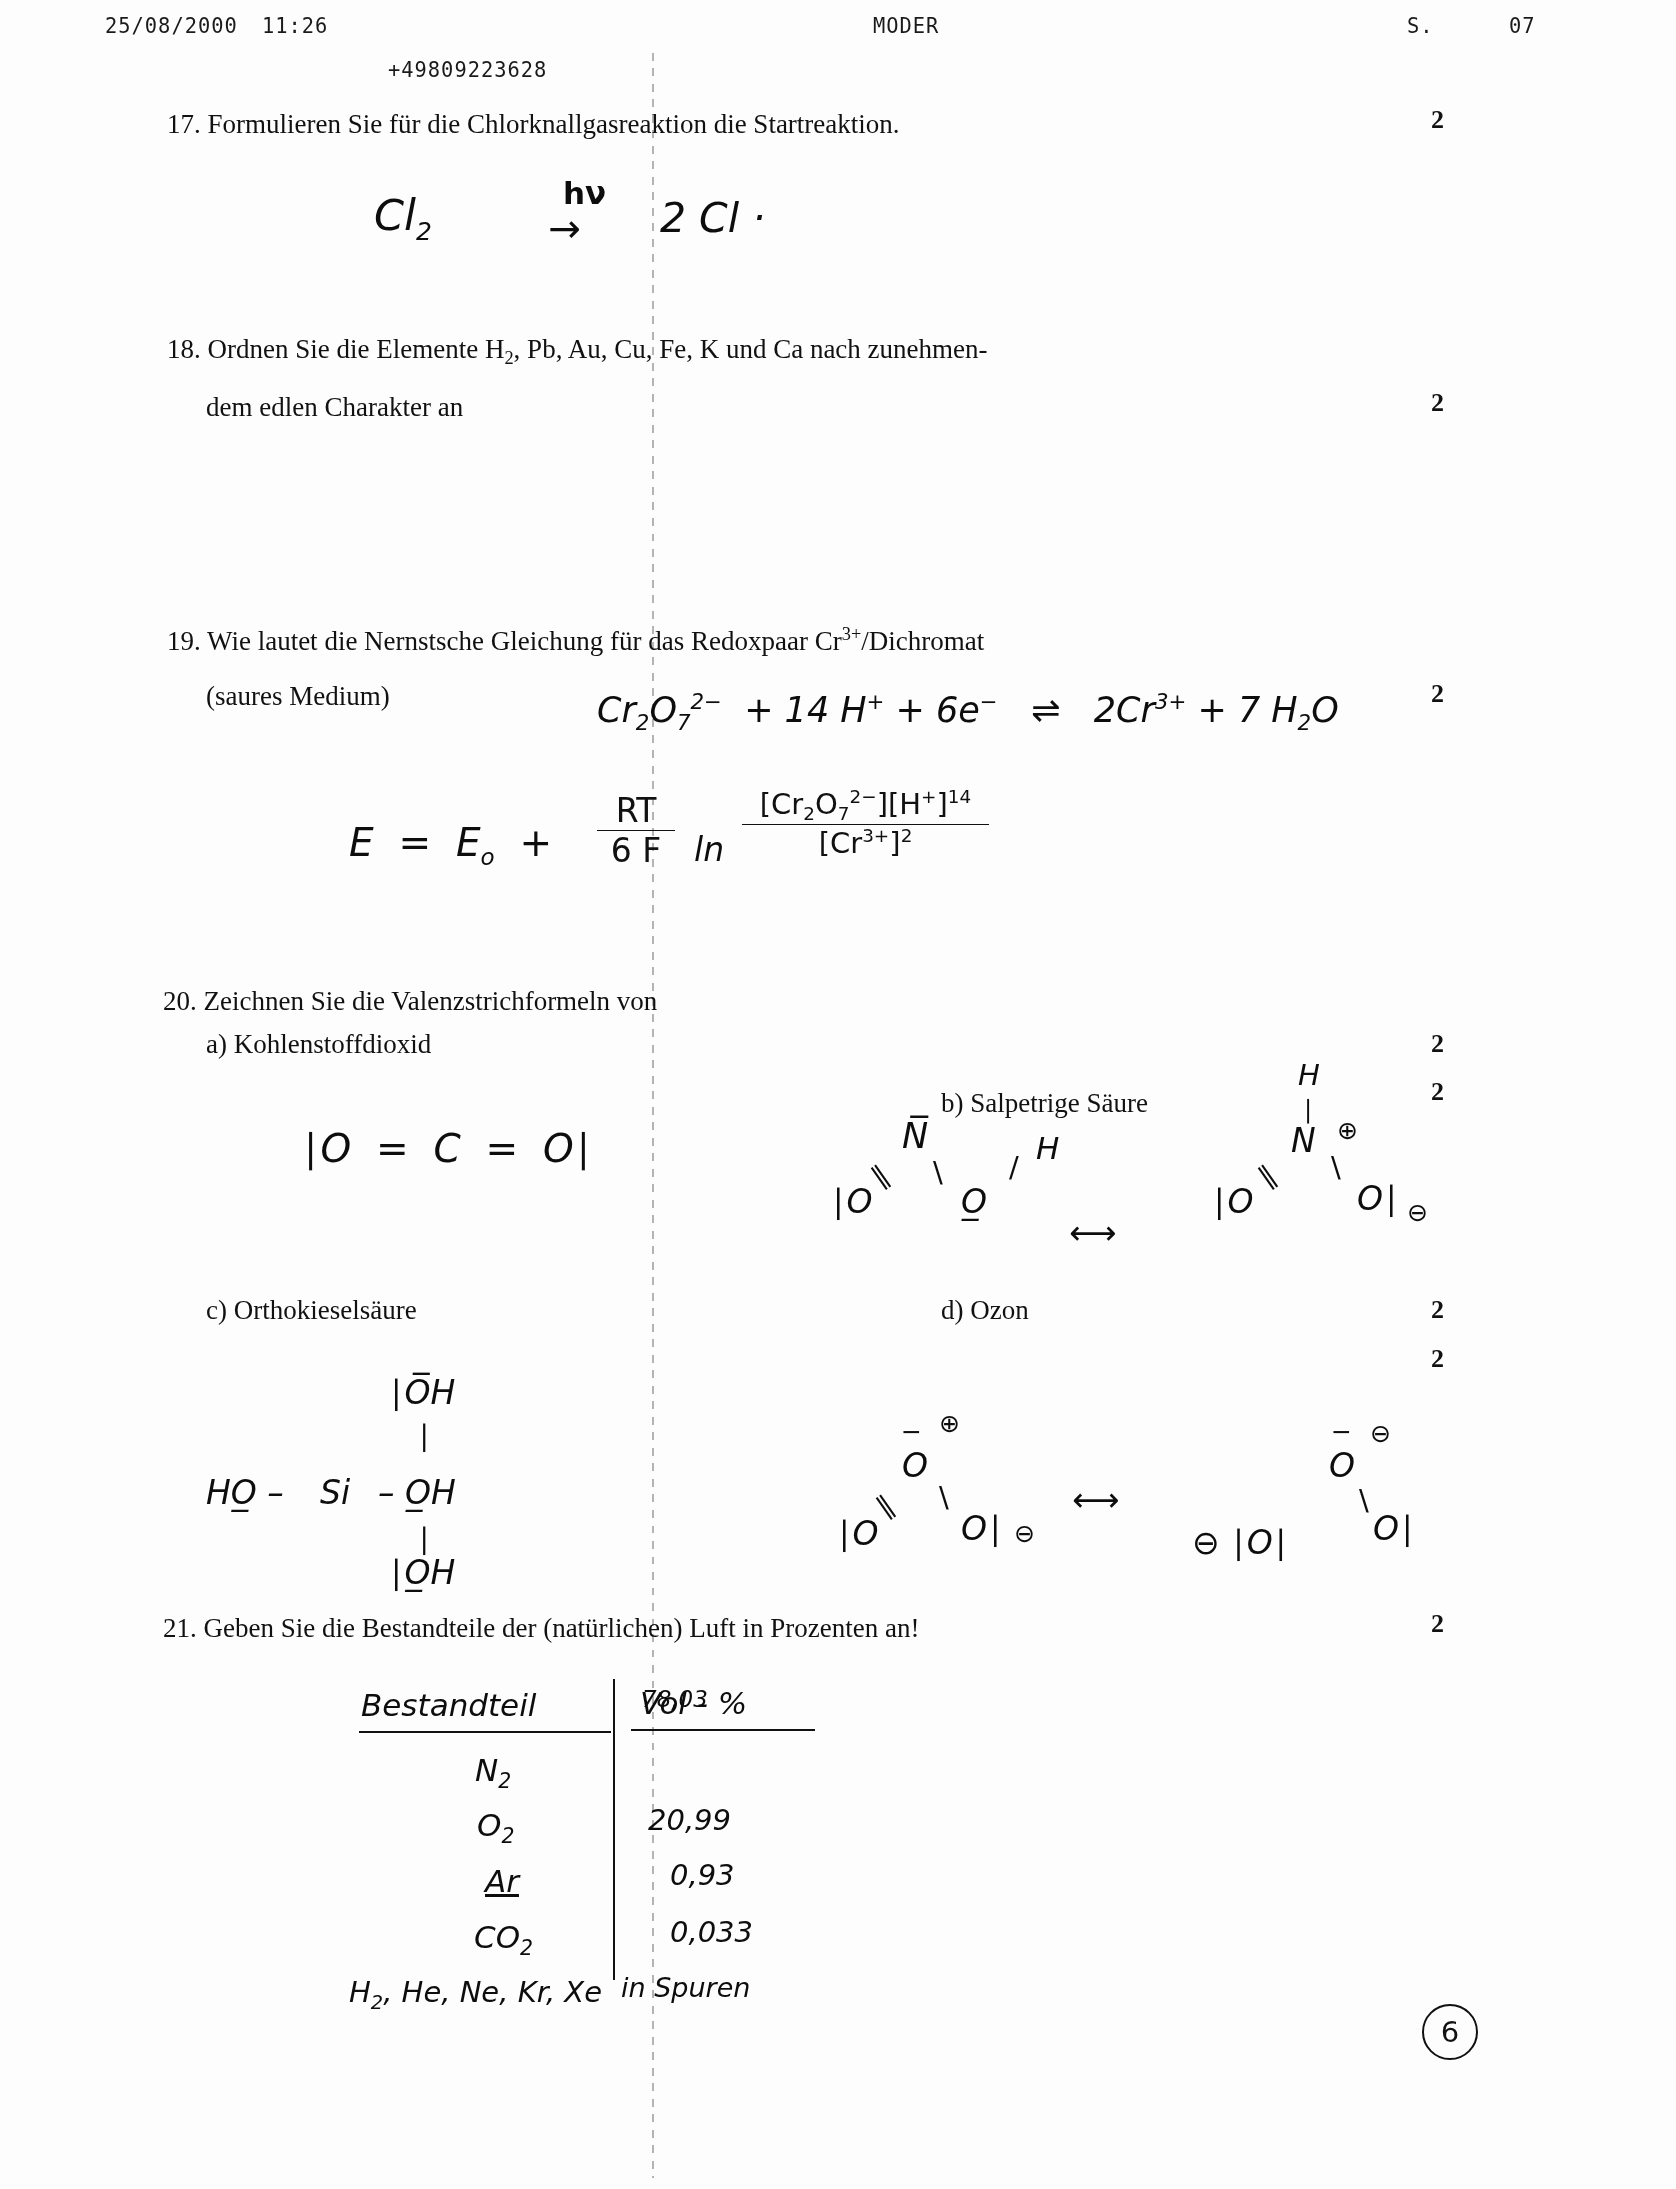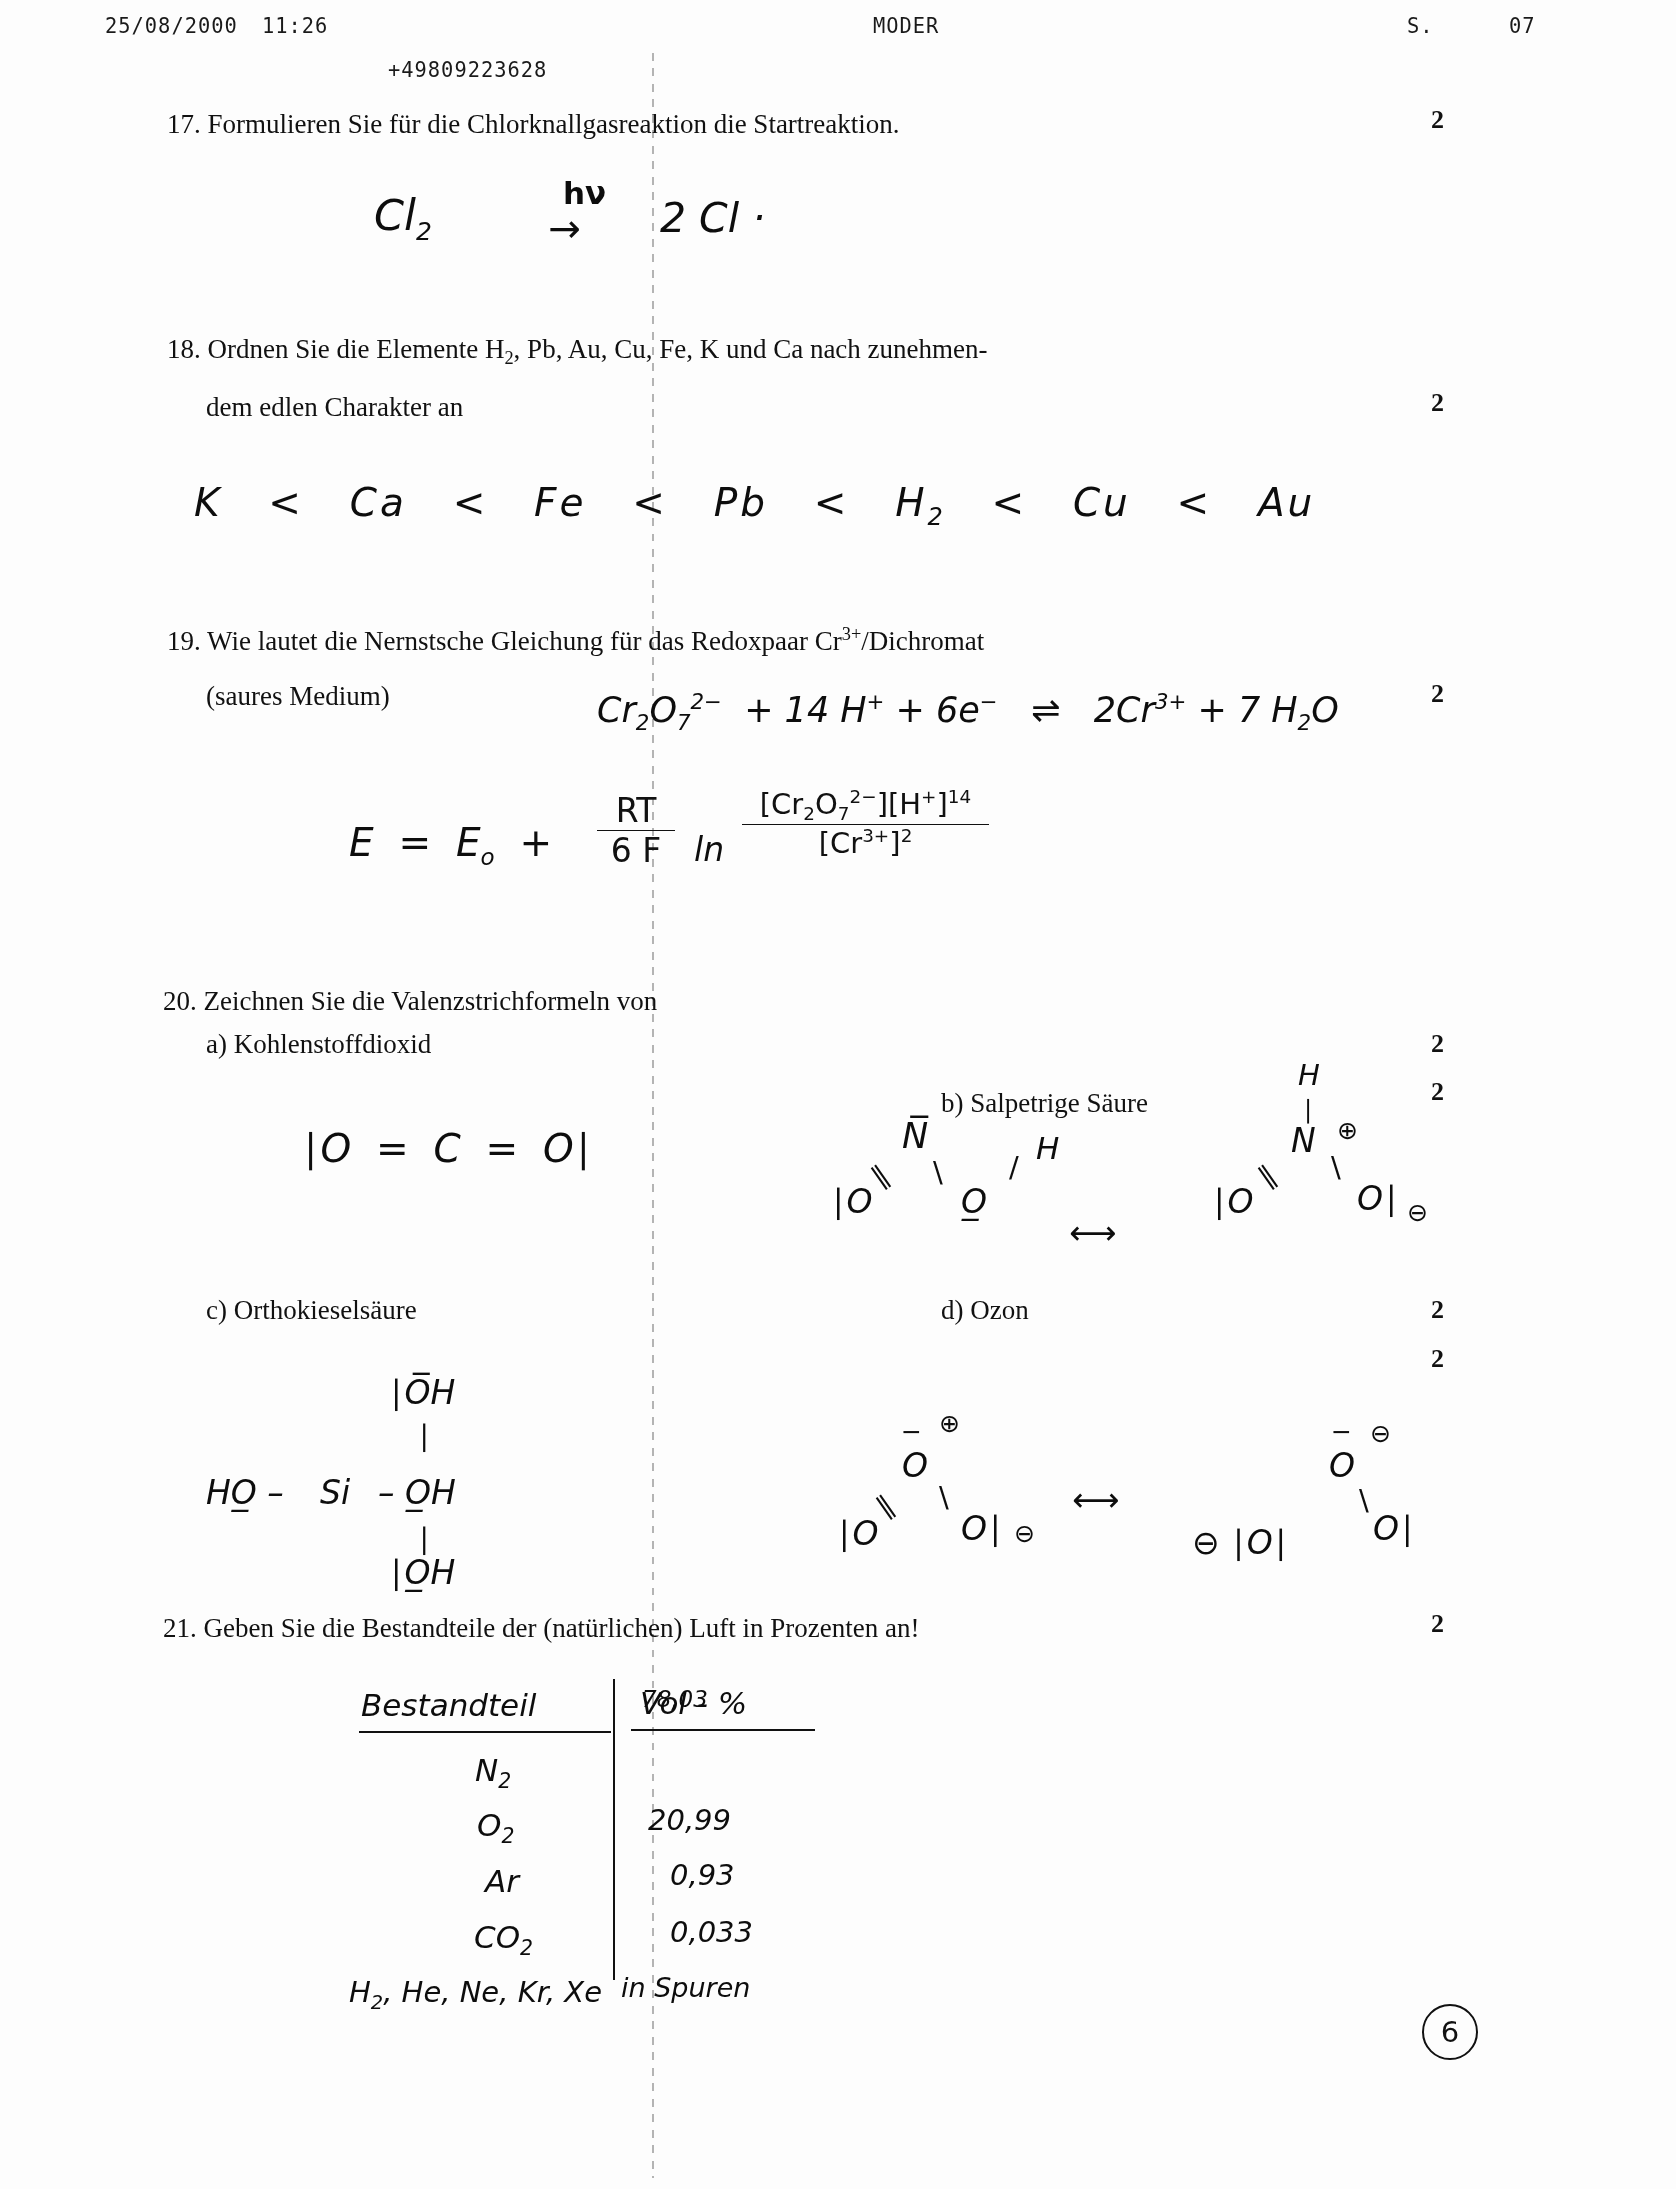--- a/index.html
+++ b/index.html
@@ -138,21 +138,20 @@
   <div class="hw" style="left:548px; top:206px; font-size:39px;">→</div>
   <div class="hw hw-i" style="left:660px; top:194px; font-size:41px;">2 Cl ·</div>
 
   <div class="q" style="left:167px; top:330px; width:1232px;">
     <span>18.</span>
     <span>Ordnen Sie die Elemente H<sub>2</sub>, Pb, Au, Cu, Fe, K und Ca nach zunehmen-</span>
   </div>
   <div class="q" style="left:206px; top:388px;">dem edlen Charakter an</div>
   <div class="pts" style="left:1431px; top:388px;">2</div>
 
-  <div class="hw hw-i" style="left:194px; top:480px; font-size:39px; letter-spacing:2.9px;">K   &lt;   Ca   &lt;   Fe   &lt;   Pb   &lt;   H<span style="font-size:24px; vertical-align:sub;">2</span>   &lt;   Cu   &lt;   Au</div>
 
   <div class="q" style="left:167px; top:621px; width:1252px;">
     <span>19.</span>
     <span>Wie lautet die Nernstsche Gleichung für das Redoxpaar Cr<sup>3+</sup>/Dichromat</span>
   </div>
   <div class="q" style="left:206px; top:677px;">(saures Medium)</div>
   <div class="pts" style="left:1431px; top:679px;">2</div>
 
   <div class="hw hw-i" style="left:597px; top:689px; font-size:35px;">Cr<span style="font-size:21.3px;vertical-align:sub;">2</span>O<span style="font-size:21.3px;vertical-align:sub;">7</span><span style="font-size:21.3px;vertical-align:super;">2−</span>  + 14 H<span style="font-size:21.3px;vertical-align:super;">+</span> + 6e<span style="font-size:21.3px;vertical-align:super;">−</span>&nbsp;&nbsp; ⇌ &nbsp; 2Cr<span style="font-size:21.3px;vertical-align:super;">3+</span> + 7 H<span style="font-size:21.3px;vertical-align:sub;">2</span>O</div>
 
@@ -242,21 +241,21 @@
   <div class="hw-line" style="left:359px; top:1731px; width:252px;"></div>
   <div class="hw-line" style="left:631px; top:1729px; width:184px;"></div>
   <div class="hw-vline" style="left:613px; top:1679px; height:301px;"></div>
 
   <div class="hw hw-i" style="left:475px; top:1752px; font-size:31px;">N<span style="font-size:20.4px;vertical-align:sub;">2</span></div>
   <div class="hw hw-i" style="left:642px; top:1686px; font-size:23px;">78,03</div>
 
   <div class="hw hw-i" style="left:477px; top:1807px; font-size:31px;">O<span style="font-size:20.4px;vertical-align:sub;">2</span></div>
   <div class="hw hw-i" style="left:648px; top:1803px; font-size:29px;">20,99</div>
 
-  <div class="hw hw-i" style="left:485px; top:1863px; font-size:31px;">Ar</div>
+  <div class="hw hw-i" style="left:485px; top:1863px; font-size:31px;text-decoration:underline;">Ar</div>
   <div class="hw hw-i" style="left:670px; top:1858px; font-size:29px;">0,93</div>
 
   <div class="hw hw-i" style="left:474px; top:1919px; font-size:31px;">CO<span style="font-size:20.4px;vertical-align:sub;">2</span></div>
   <div class="hw hw-i" style="left:670px; top:1915px; font-size:29px;">0,033</div>
 
   <div class="hw hw-i" style="left:349px; top:1975px; font-size:29px;">H<span style="font-size:19.4px;vertical-align:sub;">2</span>, He, Ne, Kr, Xe</div>
   <div class="hw hw-i" style="left:621px; top:1972px; font-size:27px;">in Spuren</div>
 
   <div class="circle-num" style="left:1422px; top:2004px;">6</div>
 

